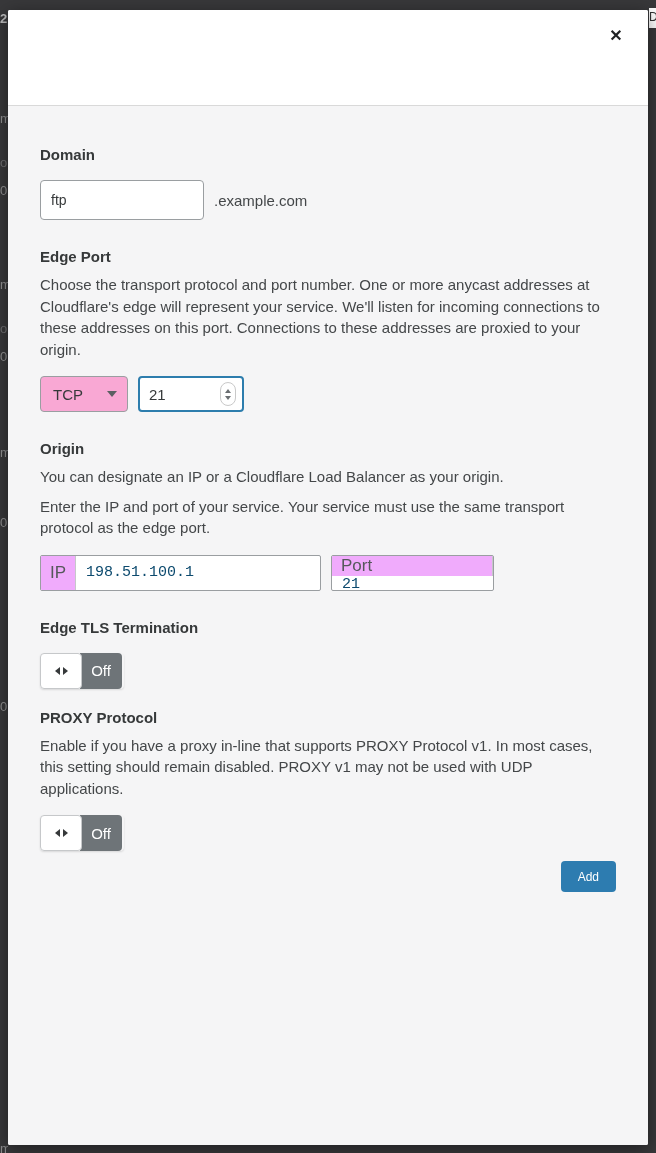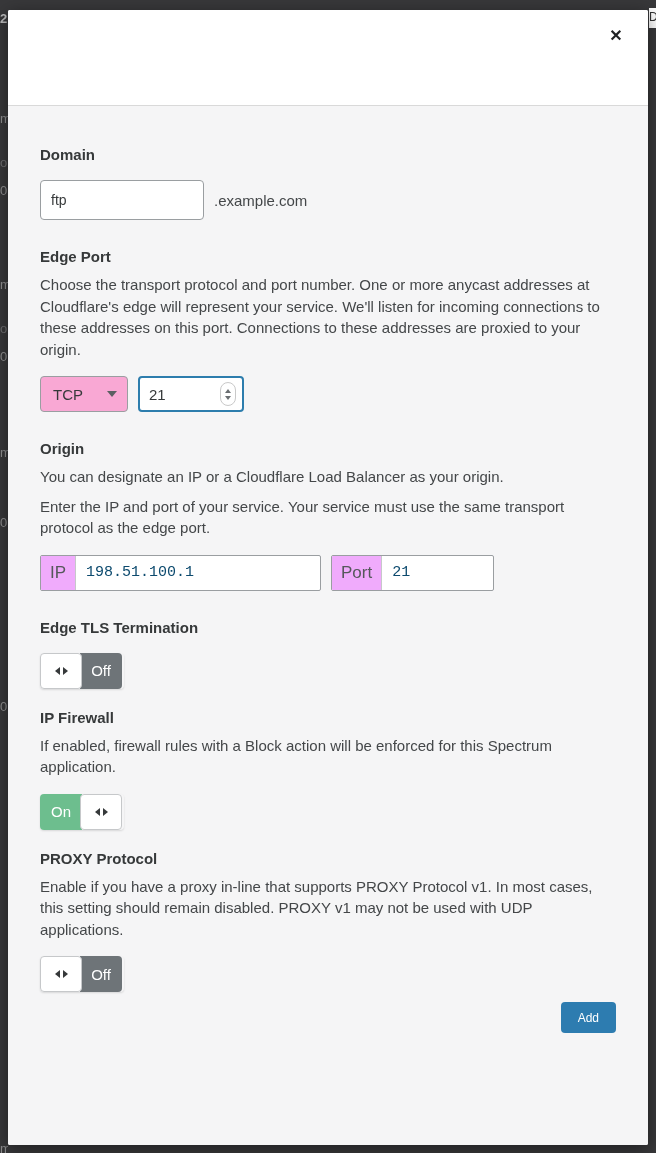--- a/index.html
+++ b/index.html
@@ -108,21 +108,21 @@
   .prefix-box {
     background:#f0abfc; border-right:1px solid #c6c8ca; color:#55585b; font-size:17px;
     display:flex; align-items:center; padding:0 9px; flex:none;
   }
   .prefix-group input {
     border:none; outline:none; font-family:Liberation Mono, monospace; font-size:15px;
     color:#0c4a6e; padding:0 10px; background:transparent; min-width:0;
   }
   .ip-group { width:281px; }
   .ip-group input { flex:1; }
-  .origin-port-group { width:163px; margin-left:10px; }
+  .origin-port-group { width:163px; margin-left:10px;flex-direction:column; }
   .origin-port-group input { width:100px; }
   
   .toggle {
     display:flex; width:84px; height:36px; border-radius:4px; margin-top:16px; cursor:pointer;
     box-shadow:0 1px 2px rgba(0,0,0,.12);
   }
   .toggle .seg { width:42px; height:36px; display:flex; align-items:center; justify-content:center; }
   .seg.knob {
     background:#fff; border:1px solid #c6c8ca; z-index:2;
   }
@@ -213,33 +213,20 @@
         <span class="seg knob">
           <span class="arrows-icon">
               <span class="a-left"></span>
               <span class="a-right"></span>
             </span>
         </span>
         <span class="seg state off-bg">Off</span>
       </div>
     </div>
 
-    <div class="sec tight">
-      <h3 class="sec-label">IP Firewall</h3>
-      <p class="sec-desc">If enabled, firewall rules with a Block action will be enforced for this Spectrum application.</p>
-      <div class="toggle on">
-        <span class="seg state on-bg">On</span>
-        <span class="seg knob">
-          <span class="arrows-icon">
-              <span class="a-left"></span>
-              <span class="a-right"></span>
-            </span>
-        </span>
-      </div>
-    </div>
 
     <div class="sec tight">
       <h3 class="sec-label">PROXY Protocol</h3>
       <p class="sec-desc">Enable if you have a proxy in-line that supports PROXY Protocol v1. In most cases, this setting should remain disabled. PROXY v1 may not be used with UDP applications.</p>
       <div class="toggle off">
         <span class="seg knob">
           <span class="arrows-icon">
               <span class="a-left"></span>
               <span class="a-right"></span>
             </span>

